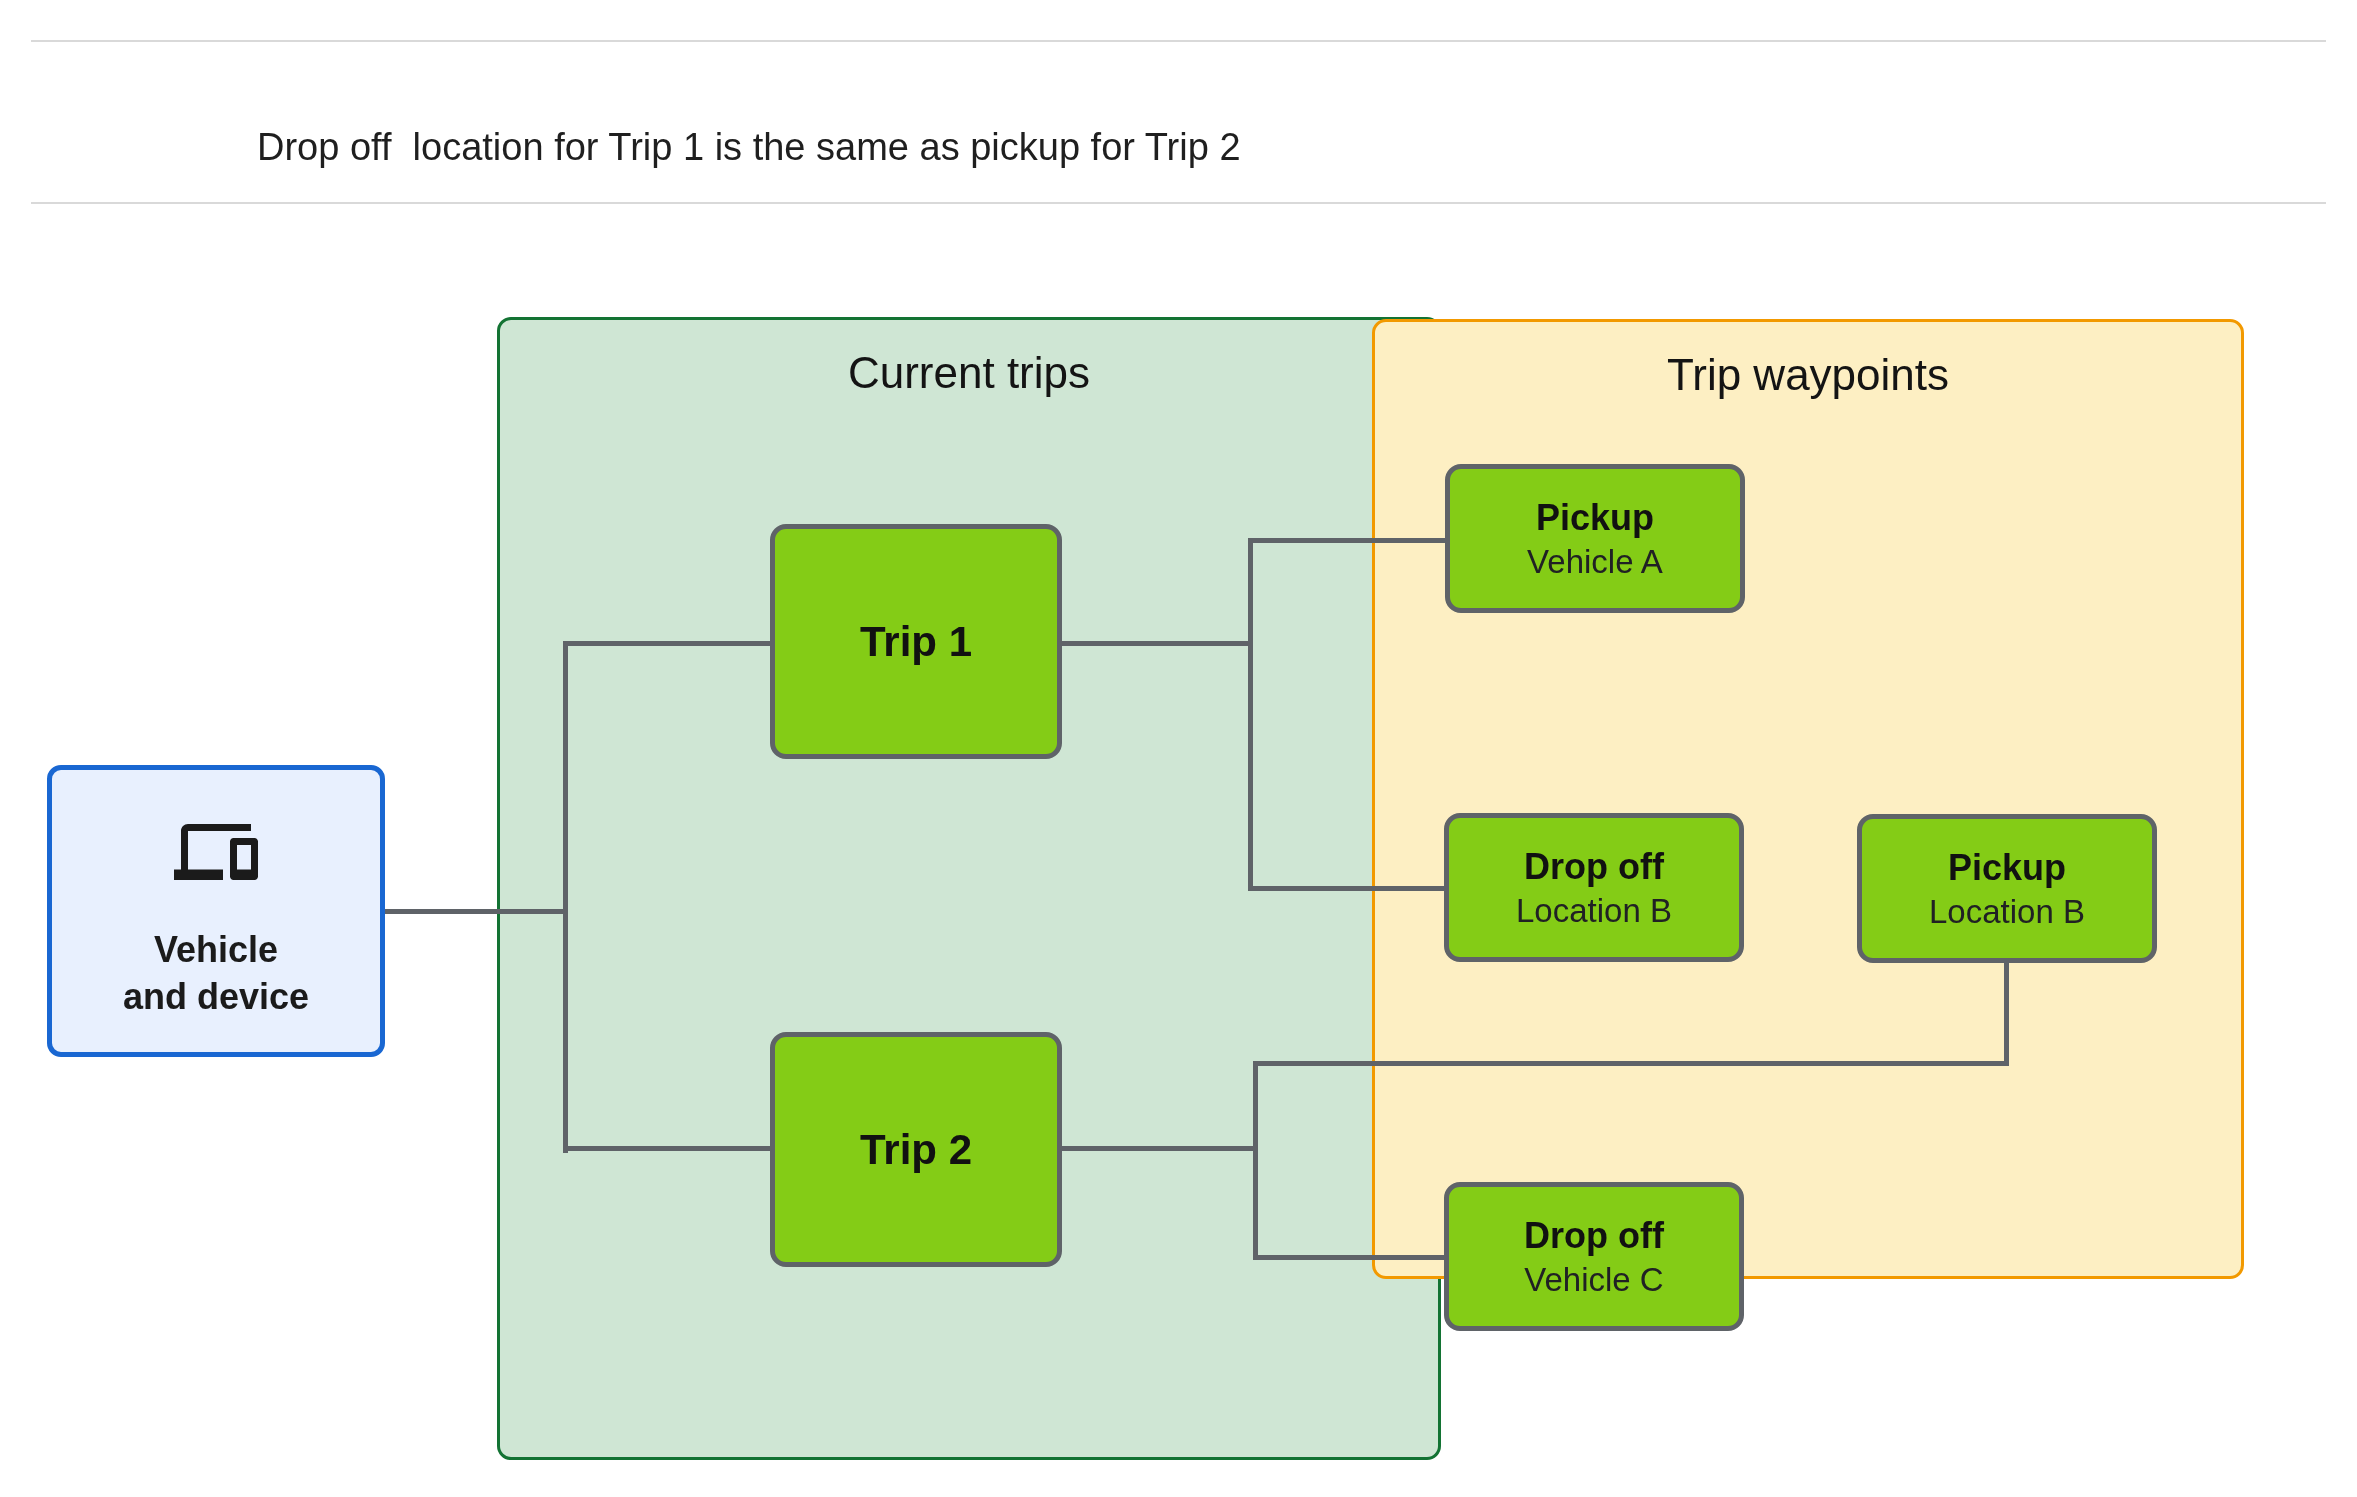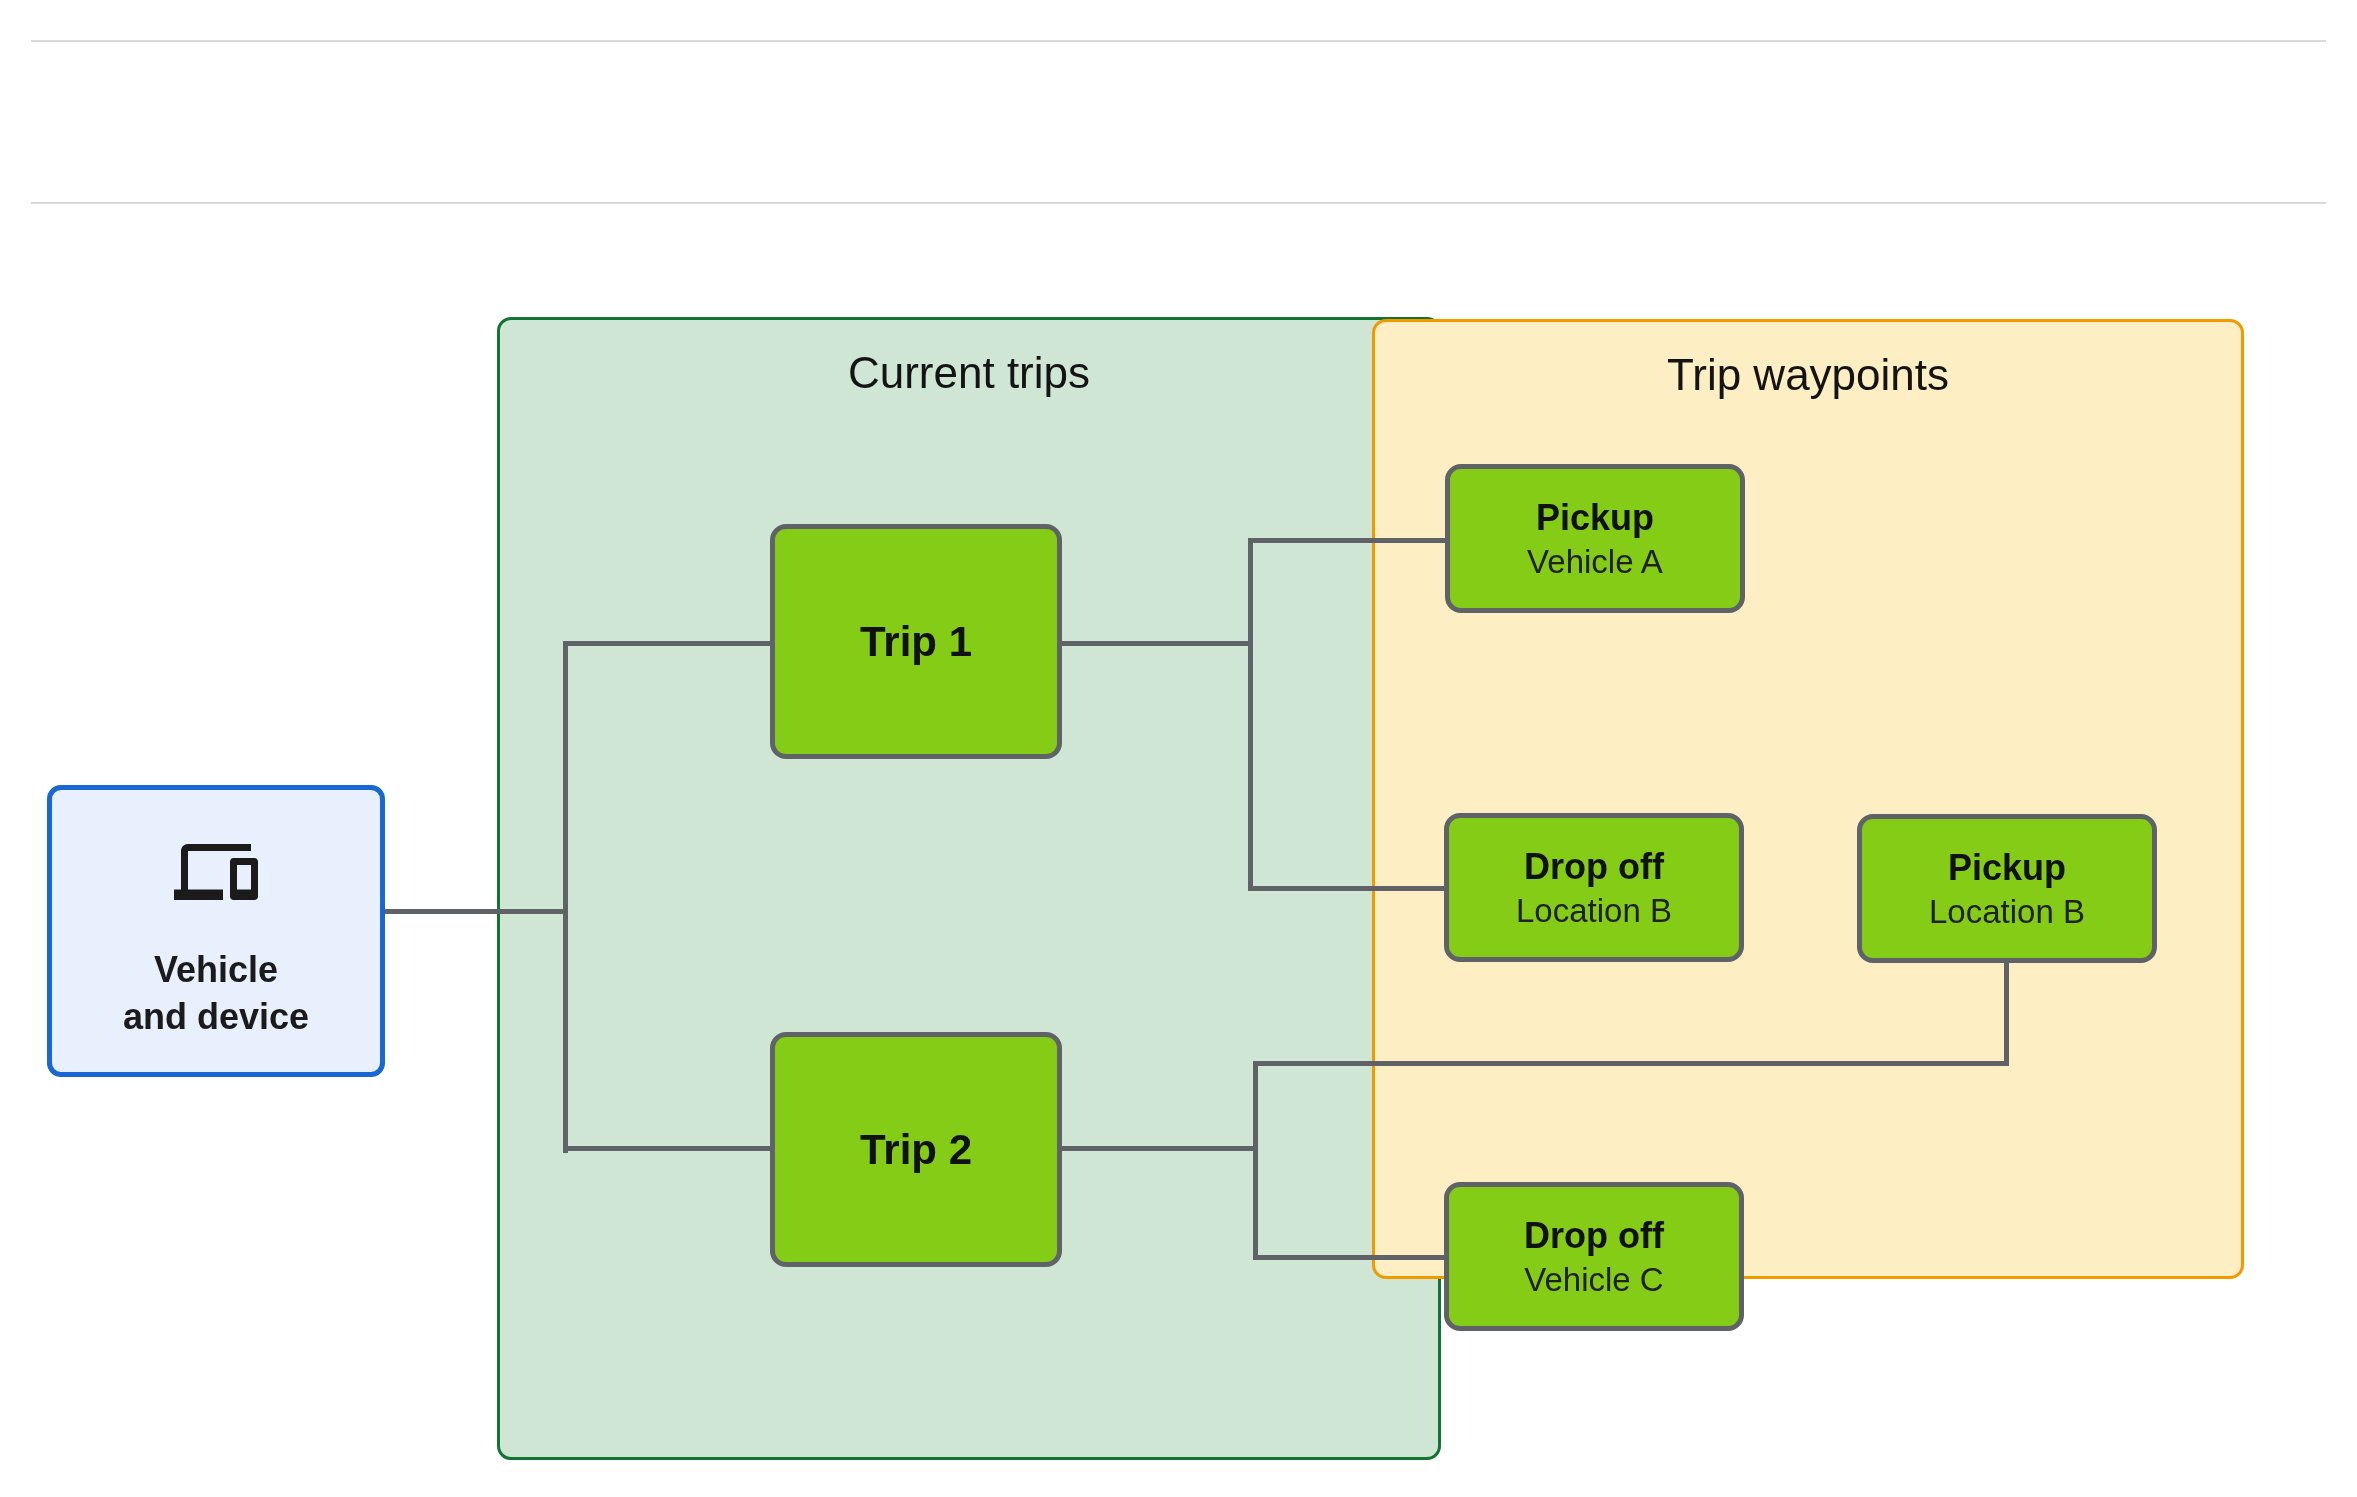--- a/index.html
+++ b/index.html
@@ -18,33 +18,34 @@
 
   .node{position:absolute;background:#84cc16;border:5px solid #5f6368;border-radius:16px;box-sizing:border-box;
         display:flex;flex-direction:column;align-items:center;justify-content:center;text-align:center;}
   .trip{left:770px;width:292px;height:235px;}
   .trip .trip-label{font-size:42px;font-weight:700;color:#111;}
   .wp{width:300px;height:149px;}
   .wp .wp-title{font-size:36px;font-weight:700;color:#111;line-height:46px;}
   .wp .wp-sub{font-size:33px;font-weight:400;color:#202124;line-height:42px;}
 
   .vehicle{position:absolute;left:47px;top:765px;width:338px;height:292px;background:#e8f0fe;
-           border:5px solid #1967d2;border-radius:14px;box-sizing:border-box;margin-top:20px;}
+           border:5px solid #1967d2;border-radius:14px;box-sizing:border-box;}
   .vehicle .vicon{position:absolute;top:40px;left:0;width:100%;display:flex;justify-content:center;}
   .vehicle .vlabel{position:absolute;bottom:32px;left:0;width:100%;text-align:center;
                    font-size:36px;font-weight:700;line-height:47px;color:#1b1b1b;}
 
   .conn{position:absolute;background:#5f6368;}
 </style>
 </head>
 <body>
 
 <div id="canvas">
 
   <div class="rule" style="top:40px"></div>
+  <div class="page-subtitle">Drop off  location for Trip 1 is the same as pickup for Trip 2</div>
   <div class="rule" style="top:202px"></div>
 
   <div class="group current">
     <div class="group-title">Current trips</div>
   </div>
   <div class="group waypoints">
     <div class="group-title">Trip waypoints</div>
   </div>
 
   <div class="conn" style="left:385px;top:909px;width:182px;height:5px"></div>

